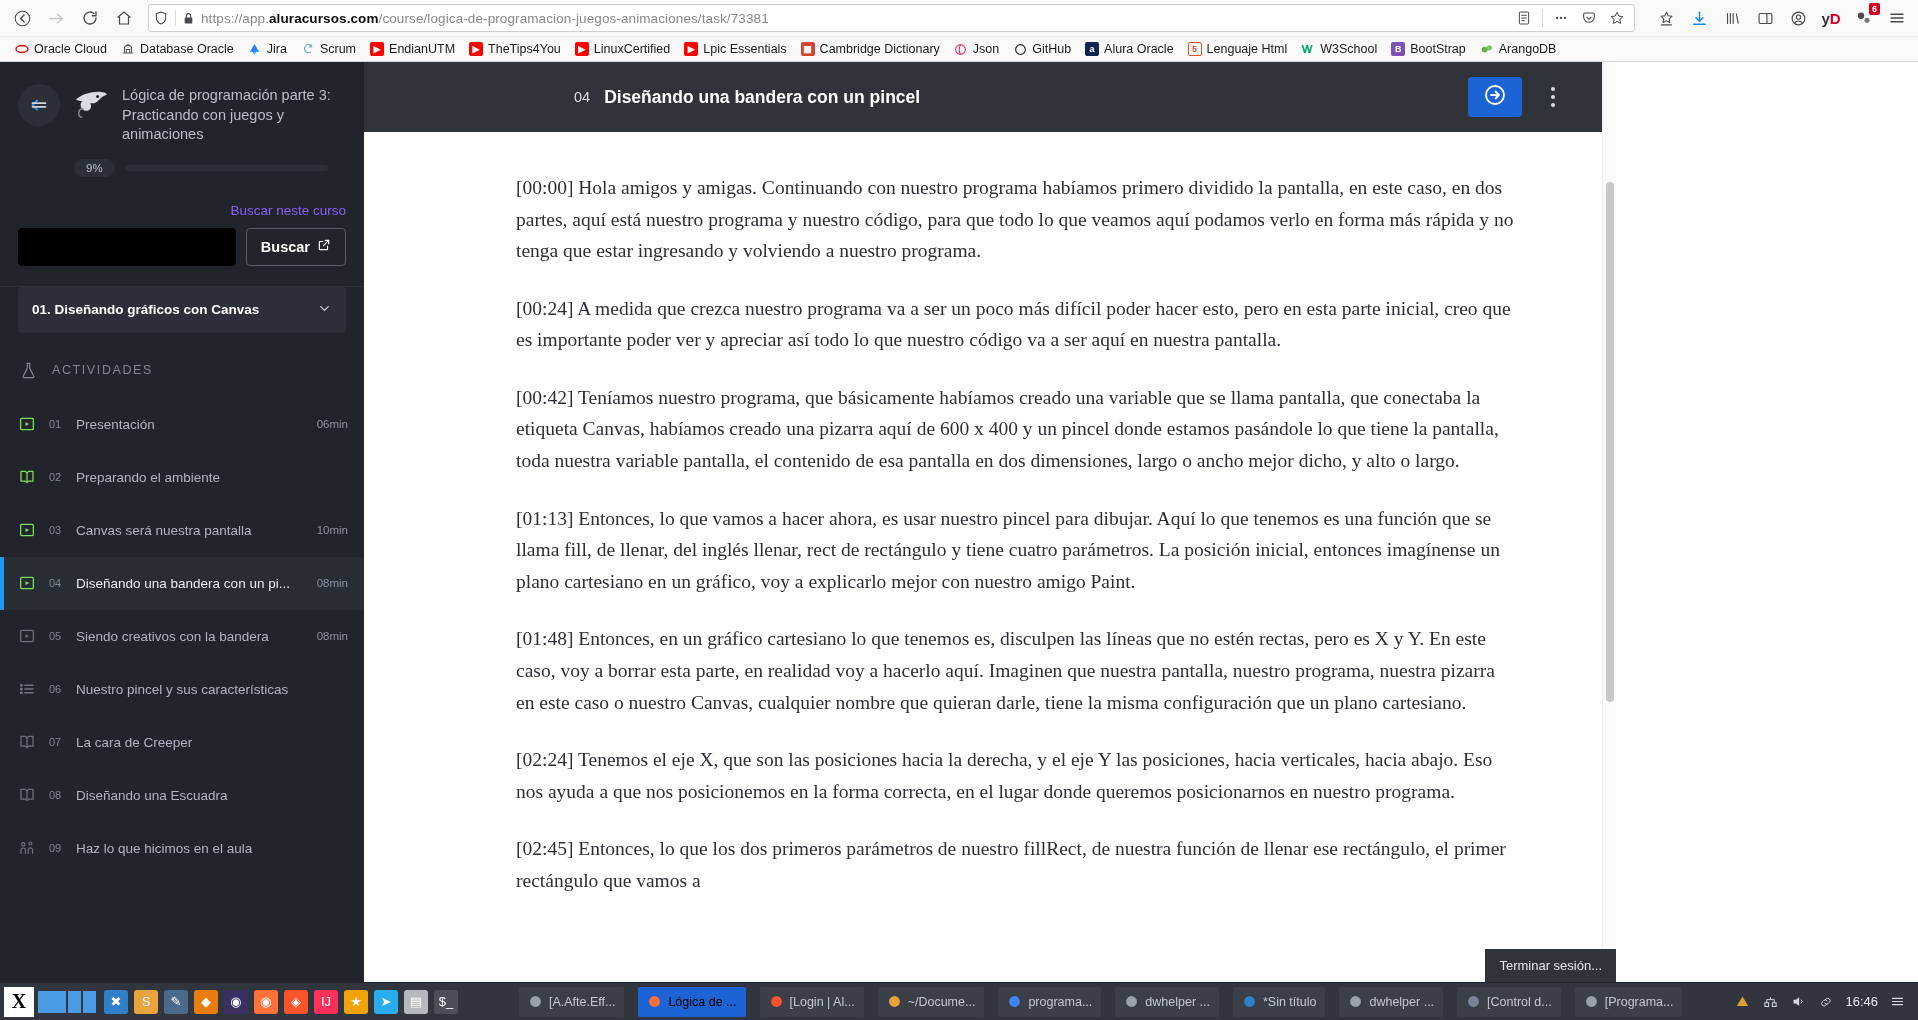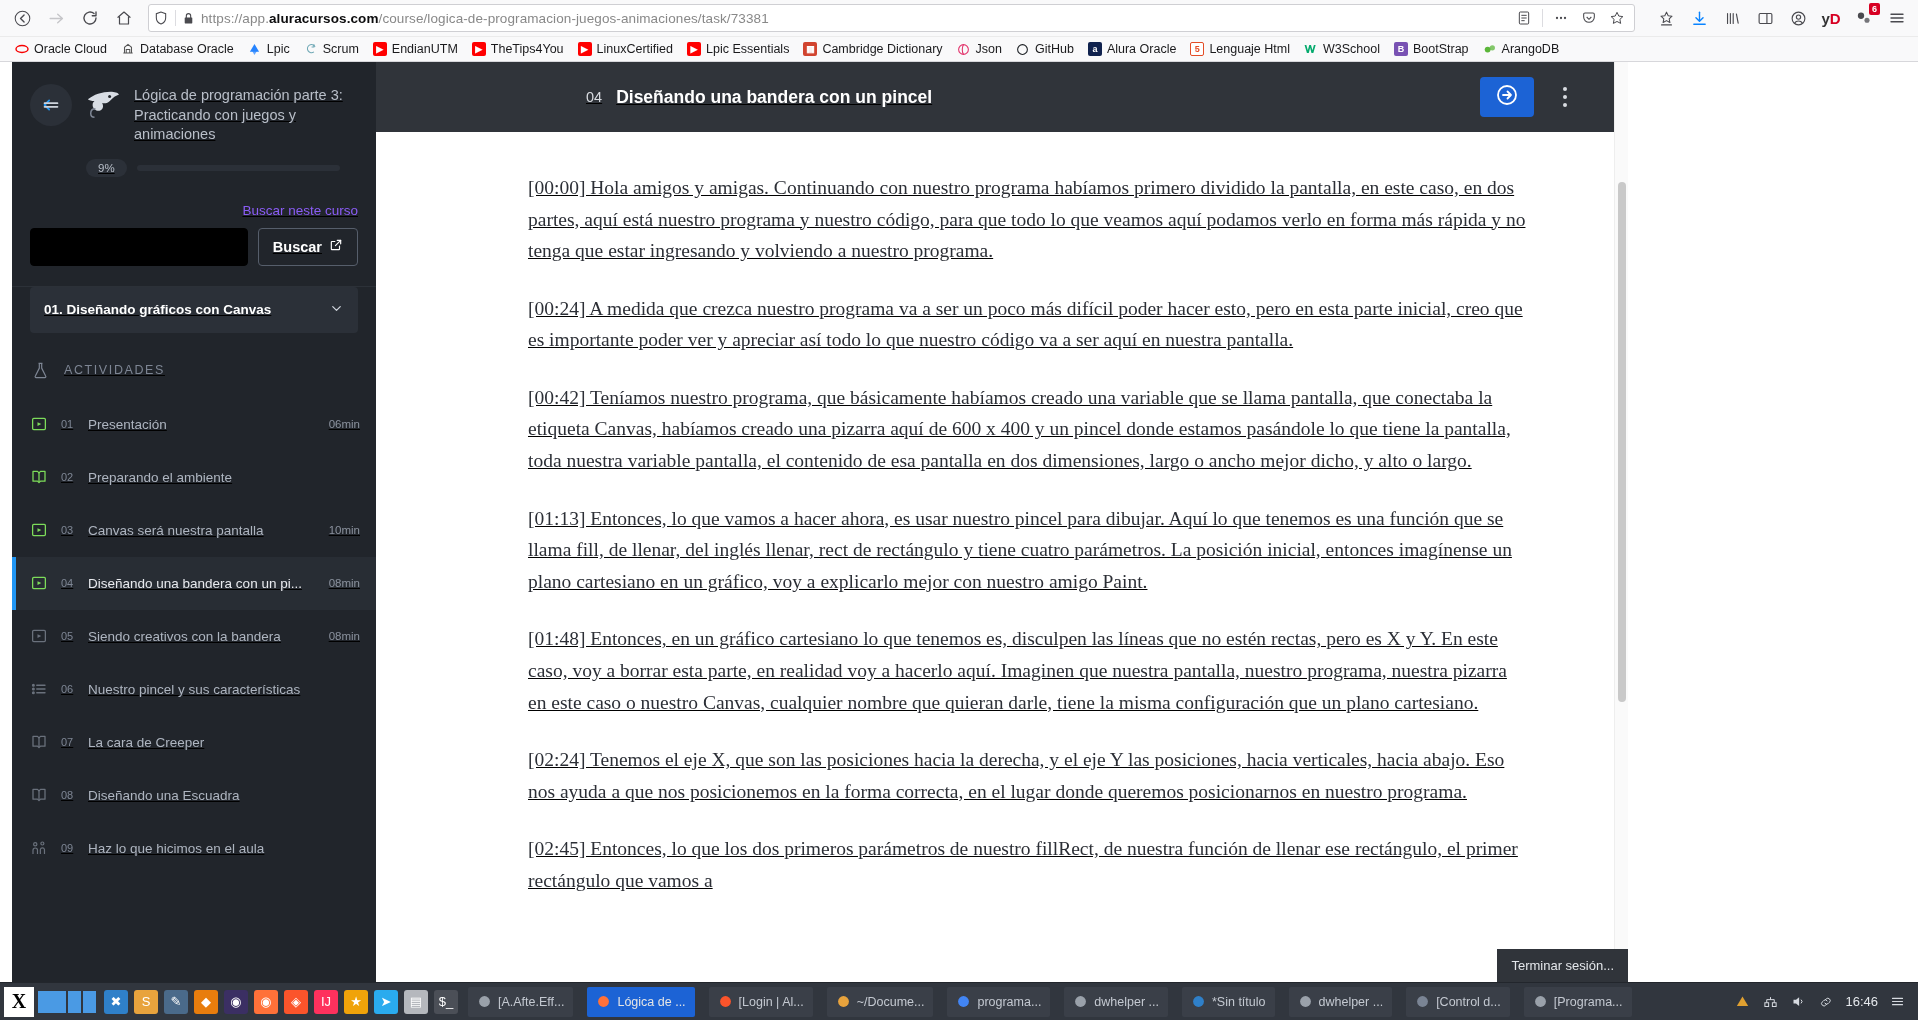--- a/index.html
+++ b/index.html
@@ -73,23 +73,23 @@
     border-radius: 3px; white-space: nowrap; cursor: default;
   }
   .bm-ico { width: 14px; height: 14px; flex: 0 0 auto; display:flex; align-items:center; justify-content:center;}
   .bm-label { line-height: 14px; }
 
   .sq { width:14px; height:14px; border-radius:2px; display:flex; align-items:center;
         justify-content:center; font-size:9px; color:#fff; font-weight:bold;}
 
   
   .page {
-    position: absolute; top: 62px; left: 12px;
+    position: absolute; top: 62px; left: 0;
     width: 1616px; height: 920px;
-    display: flex; background: #fff; text-decoration: underline;
+    display: flex; background: #fff;
   }
 
   
   .sidebar {
     width: 364px; flex: 0 0 364px; background: #21252b; color: #c5cad3;
     height: 920px; overflow: hidden; position: relative;
   }
   .sb-head {
     display: flex; align-items: flex-start; gap: 10px;
     padding: 22px 18px 0 18px;
@@ -216,28 +216,28 @@
     font-family: "Liberation Serif", serif; flex:0 0 auto; margin-right:4px;
   }
   .pager { display:flex; gap:2px; flex:0 0 auto; margin-right:8px; align-items:center;}
   .pager .pg { width:28px; height:22px; background:#4a9ae4; }
   .pager .pg.split { display:flex; gap:2px; background:none;}
   .pager .pg.split i { display:block; width:13px; height:22px; background:#4a9ae4;}
   .launchers { display: flex; align-items: center; gap: 6px; flex: 0 0 auto; margin-right: 10px;}
   .lch { width: 24px; height: 24px; display:flex; align-items:center; justify-content:center;
          border-radius:3px; font-size:13px; color:#fff; }
 
-  .win-list { display: flex; align-items: center; gap: 14px; flex: 1 1 auto; min-width: 0; overflow:hidden;}
+  .win-list { display: flex; align-items: center; gap: 14px; flex: 1 1 auto; min-width: 0; overflow:hidden;justify-content:center;}
   .win {
     display: flex; align-items: center; gap: 6px; height: 30px;
     padding: 0 9px; color: #c4c9d1; font-size: 12.5px;
     background: #3a3f48; border-radius: 2px; white-space: nowrap;
     max-width: 150px; flex: 0 1 auto;
   }
-  .win.active { background: #1c63d5; color: #e5e5e5; }
+  .win.active { background: #1c63d5; color: #000000; }
   .win .wi { width: 15px; height: 15px; flex:0 0 auto; display:flex; align-items:center; justify-content:center;}
   .win .wt { overflow:hidden; text-overflow:ellipsis; }
 
   .tray { margin-left: auto; display: flex; align-items: center; gap: 10px; padding-right: 8px; flex:0 0 auto;}
   .tray-ico { width:18px; height:18px; display:flex; align-items:center; justify-content:center; color:#d6dae0;}
   .clock { color: #e6e9ed; font-size: 13px; }
 </style>
 </head>
 <body>
 
@@ -375,21 +375,21 @@
         </span>
         <span class="bm-label">Database Oracle</span>
       </div>
     <div class="bm">
         <span class="bm-ico">
           <svg width="13" height="13" viewBox="0 0 24 24" fill="#2684ff">
             <path d="M12 2 3.5 16h17L12 2z"></path>
             <path d="M12 22 7 14h10l-5 8z" opacity=".7"></path>
           </svg>
         </span>
-        <span class="bm-label">Lpic</span>
+        <span class="bm-label">Jira</span>
       </div>
     <div class="bm">
         <span class="bm-ico">
           <svg width="14" height="14" viewBox="0 0 24 24" fill="none" stroke="#6fa8b5" stroke-width="1.8">
             <path d="M19 8a7 7 0 1 0-2 9"></path>
             <path d="M17 4v4.5h-4"></path>
           </svg>
         </span>
         <span class="bm-label">Scrum</span>
       </div>

